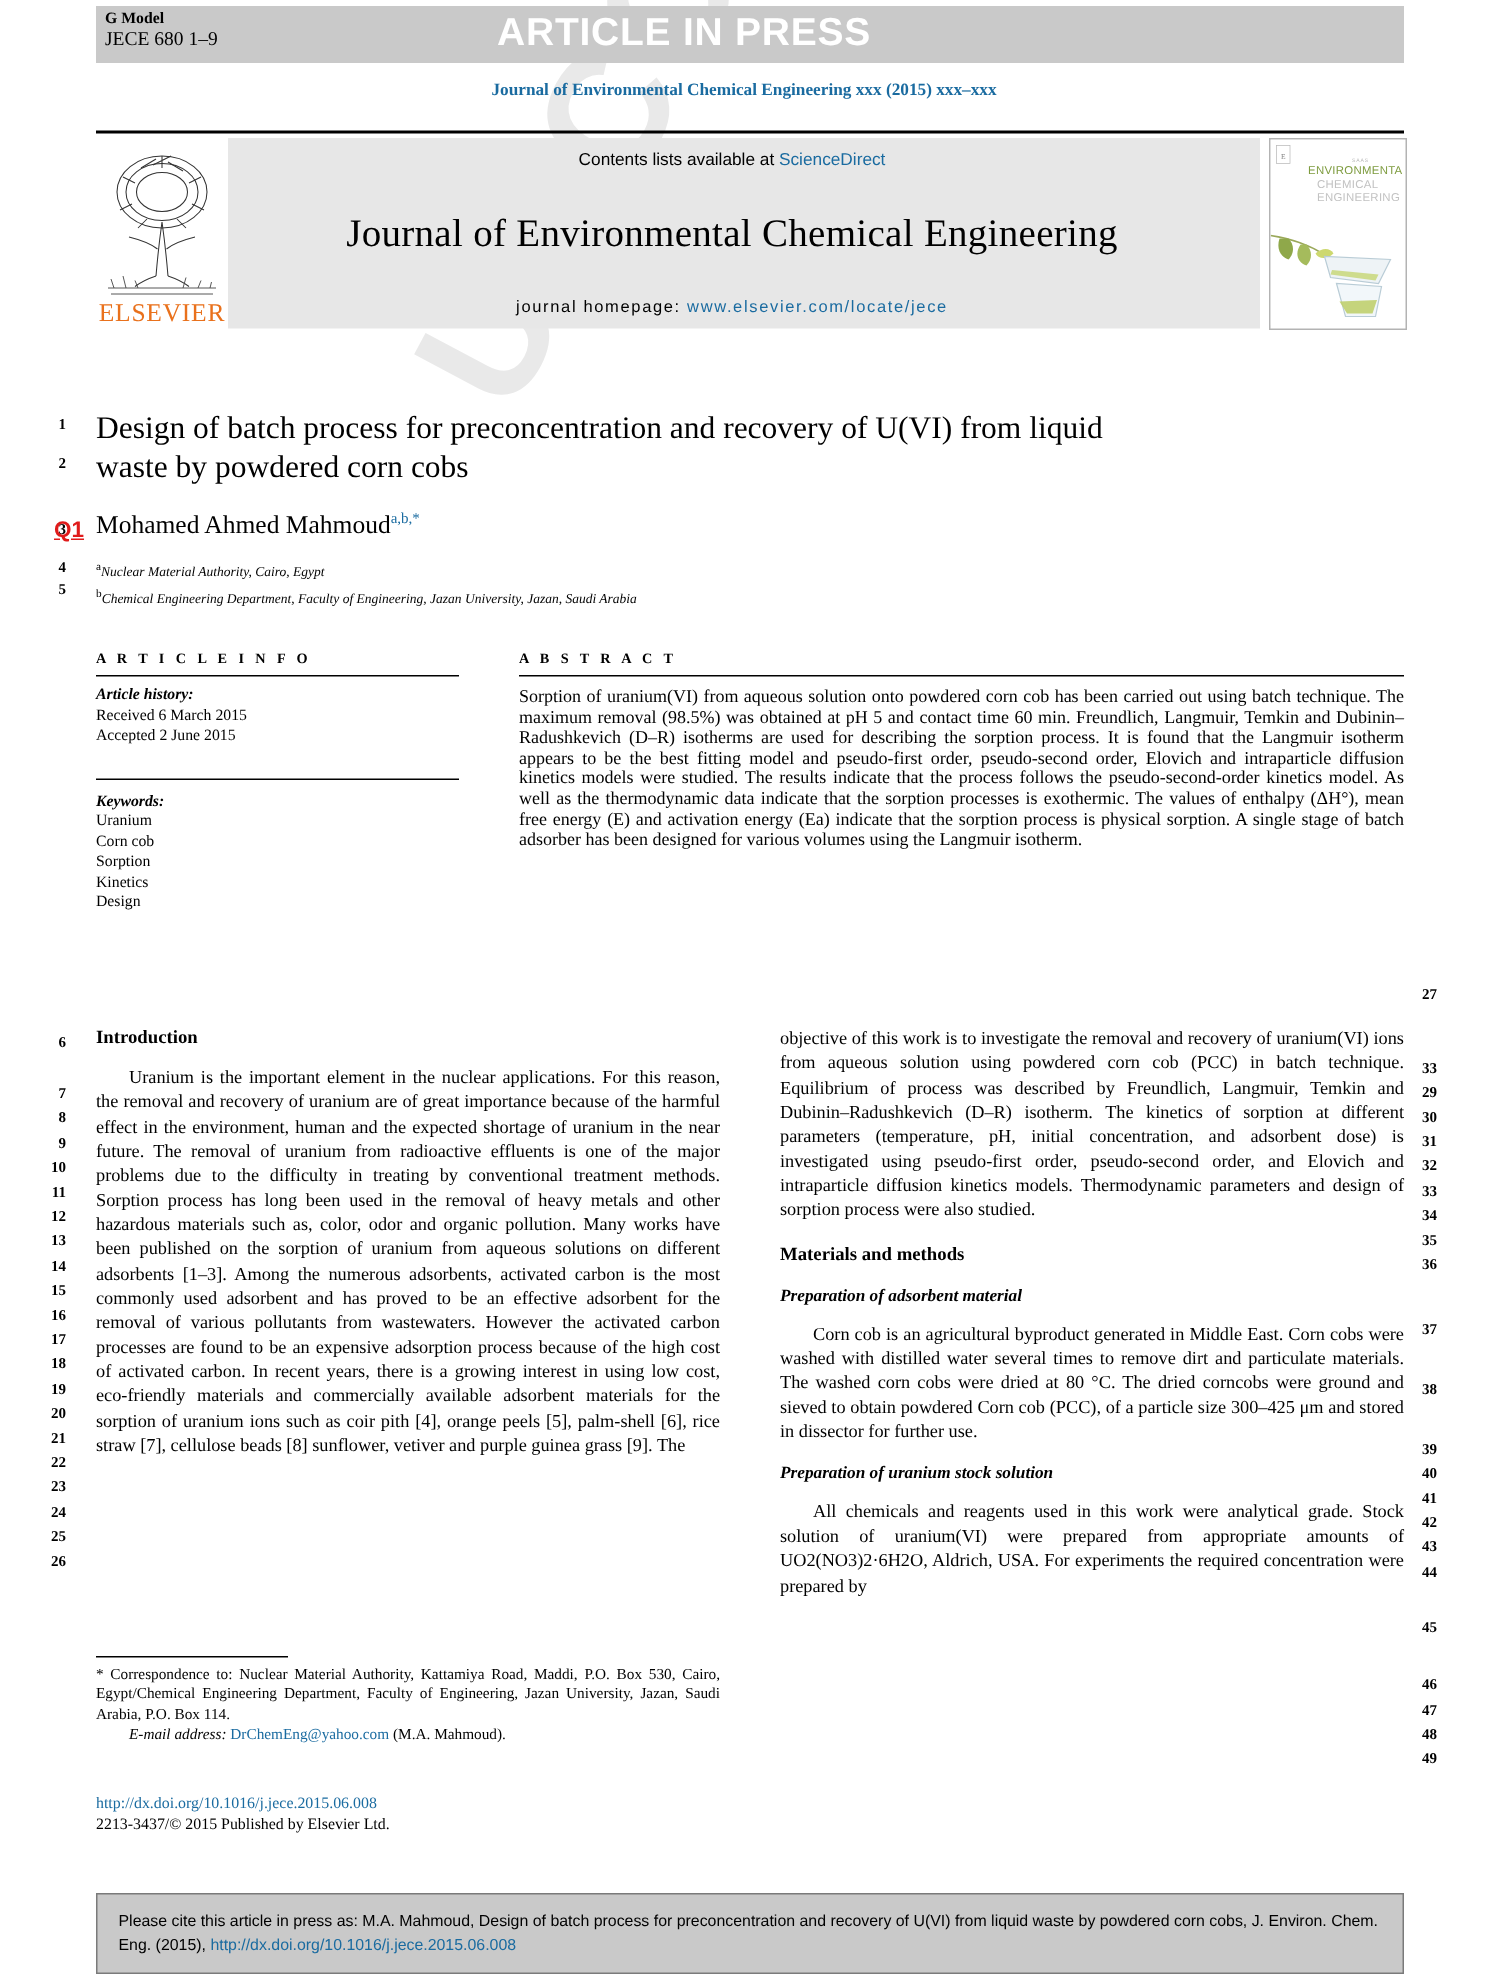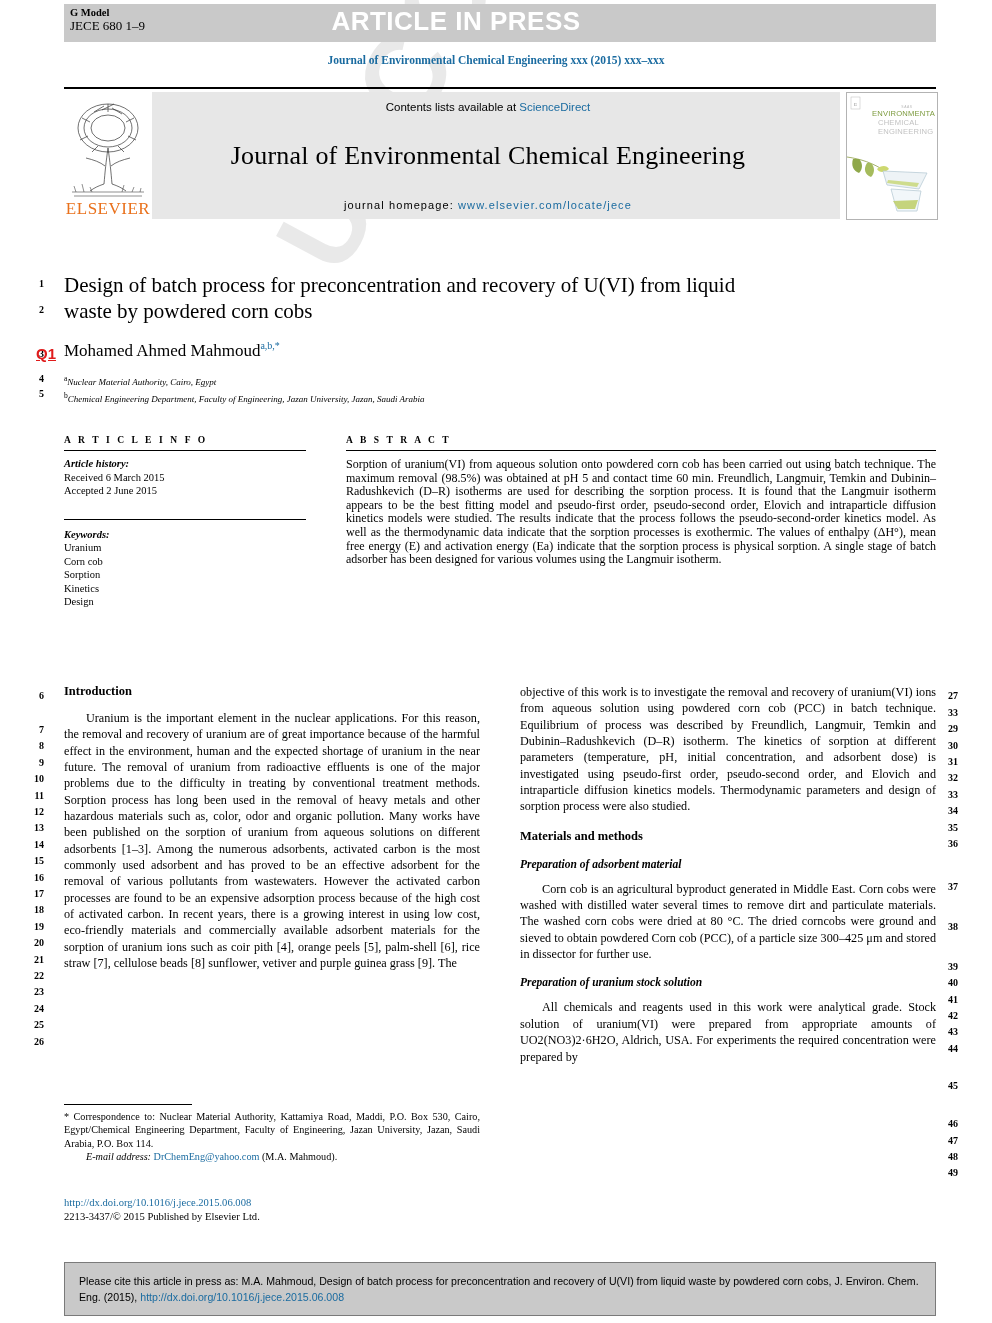--- a/index.html
+++ b/index.html
@@ -402,21 +402,21 @@
 <div class="lineno left" style="top:904px">18</div>
 <div class="lineno left" style="top:921px">19</div>
 <div class="lineno left" style="top:937px">20</div>
 <div class="lineno left" style="top:954px">21</div>
 <div class="lineno left" style="top:970px">22</div>
 <div class="lineno left" style="top:986px">23</div>
 <div class="lineno left" style="top:1003px">24</div>
 <div class="lineno left" style="top:1019px">25</div>
 <div class="lineno left" style="top:1036px">26</div>
 
-<div class="lineno right" style="top:690px">27</div>
+<div class="lineno right" style="top:658px">27</div>
 <div class="lineno right" style="top:707px">33</div>
 <div class="lineno right" style="top:723px">29</div>
 <div class="lineno right" style="top:740px">30</div>
 <div class="lineno right" style="top:756px">31</div>
 <div class="lineno right" style="top:772px">32</div>
 <div class="lineno right" style="top:789px">33</div>
 <div class="lineno right" style="top:805px">34</div>
 <div class="lineno right" style="top:822px">35</div>
 <div class="lineno right" style="top:838px">36</div>
 <div class="lineno right" style="top:881px">37</div>

